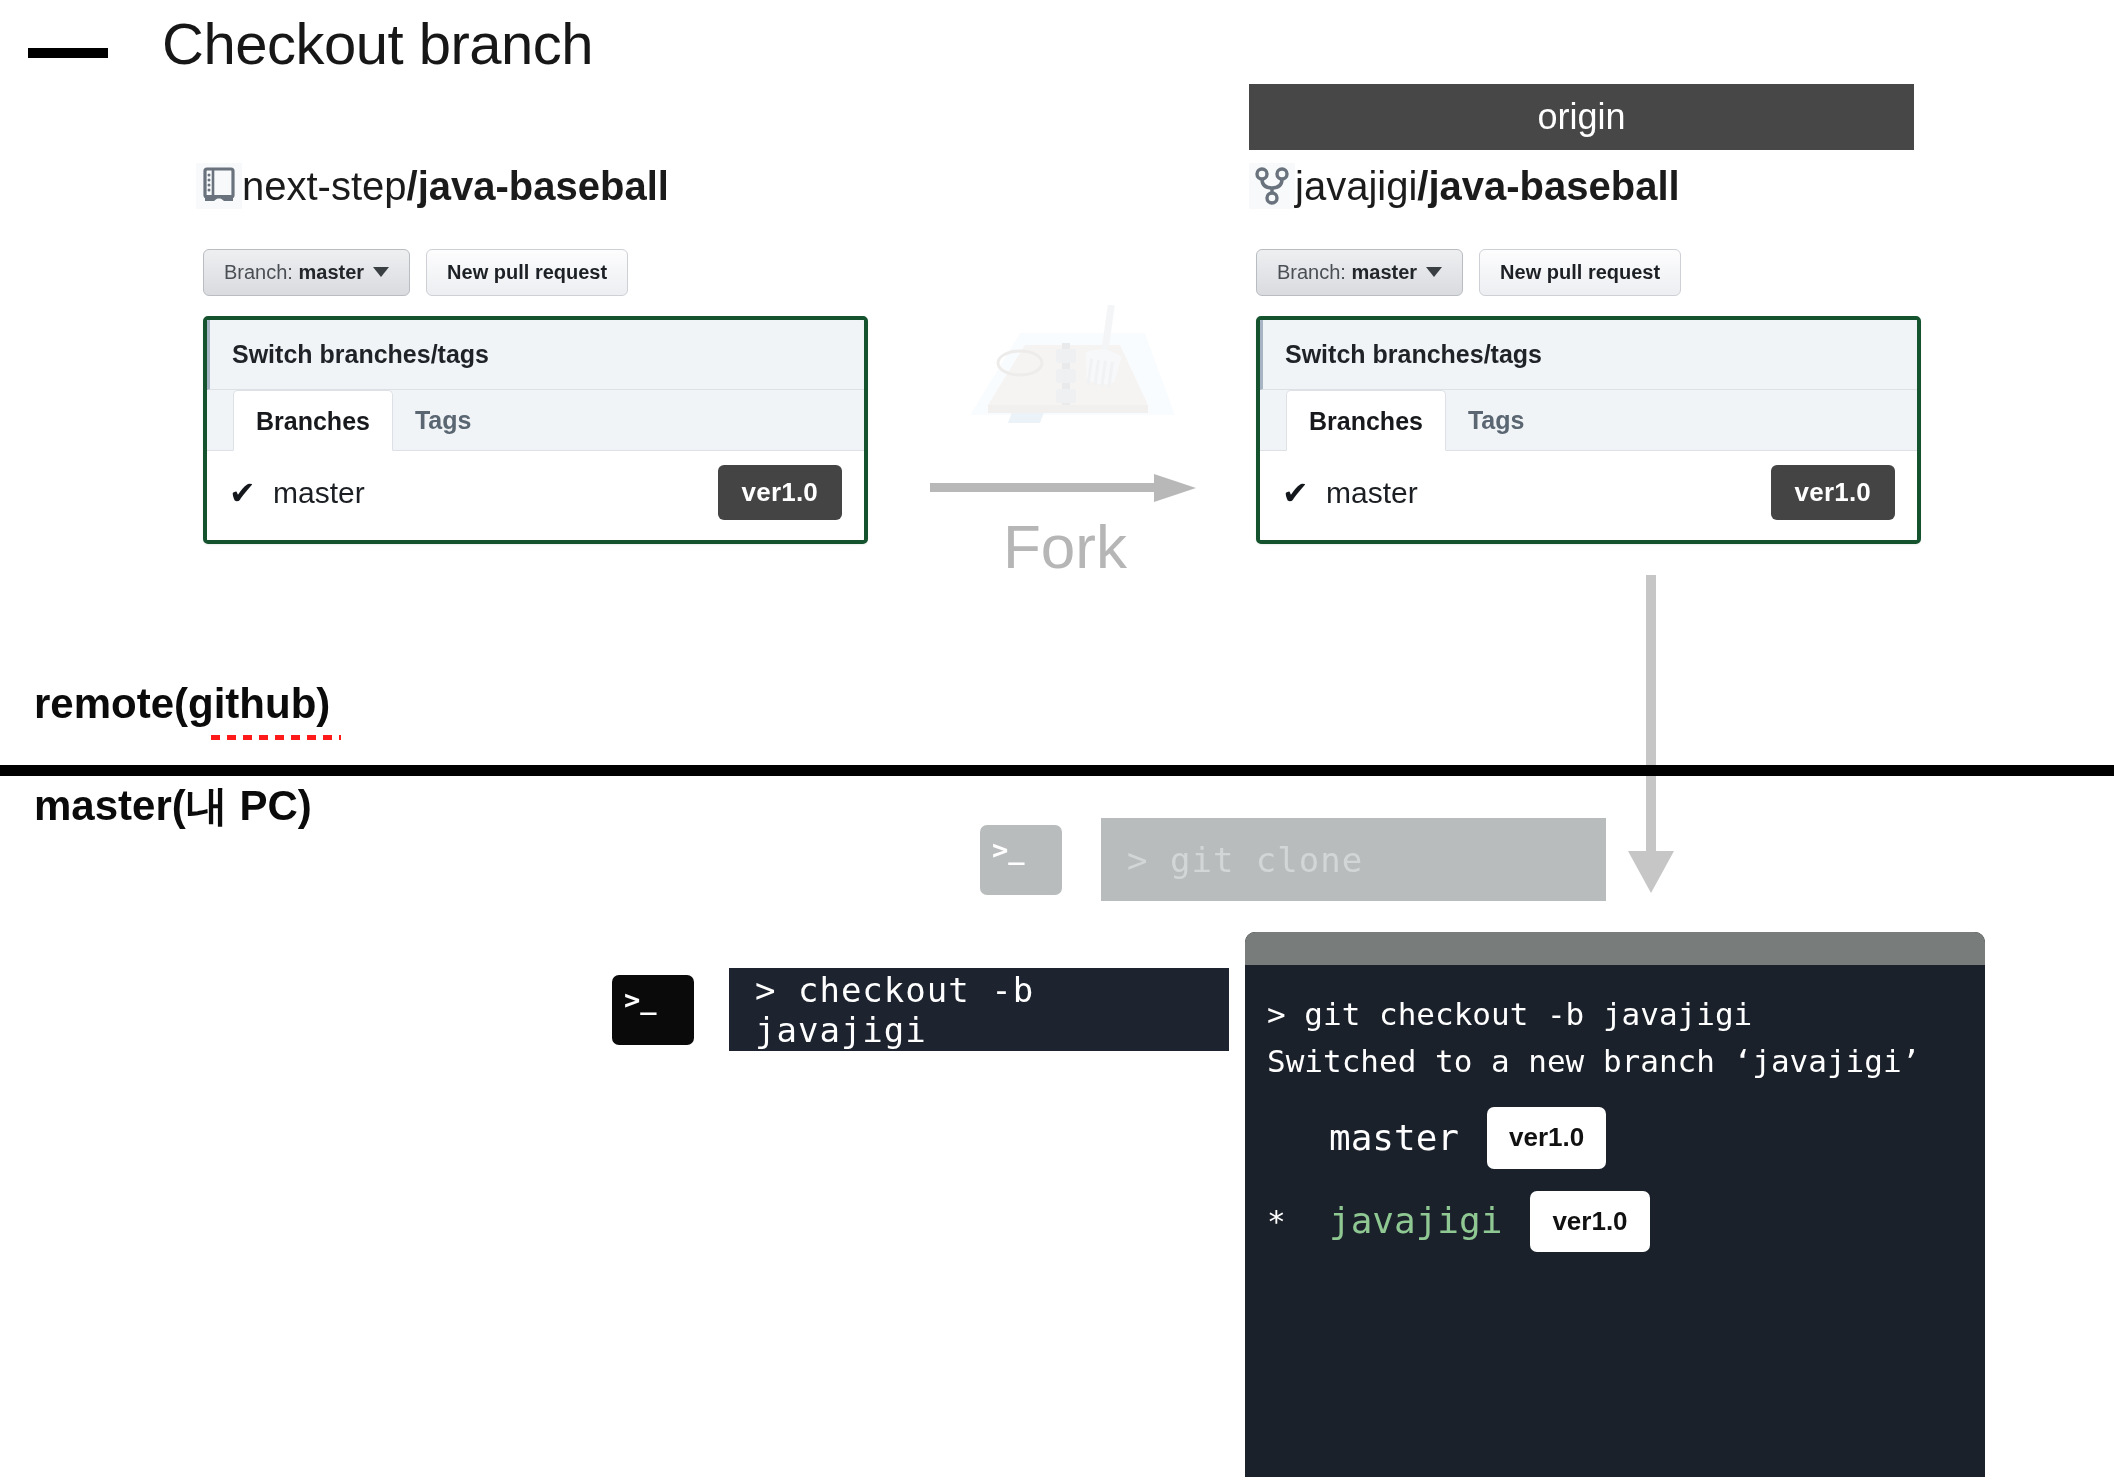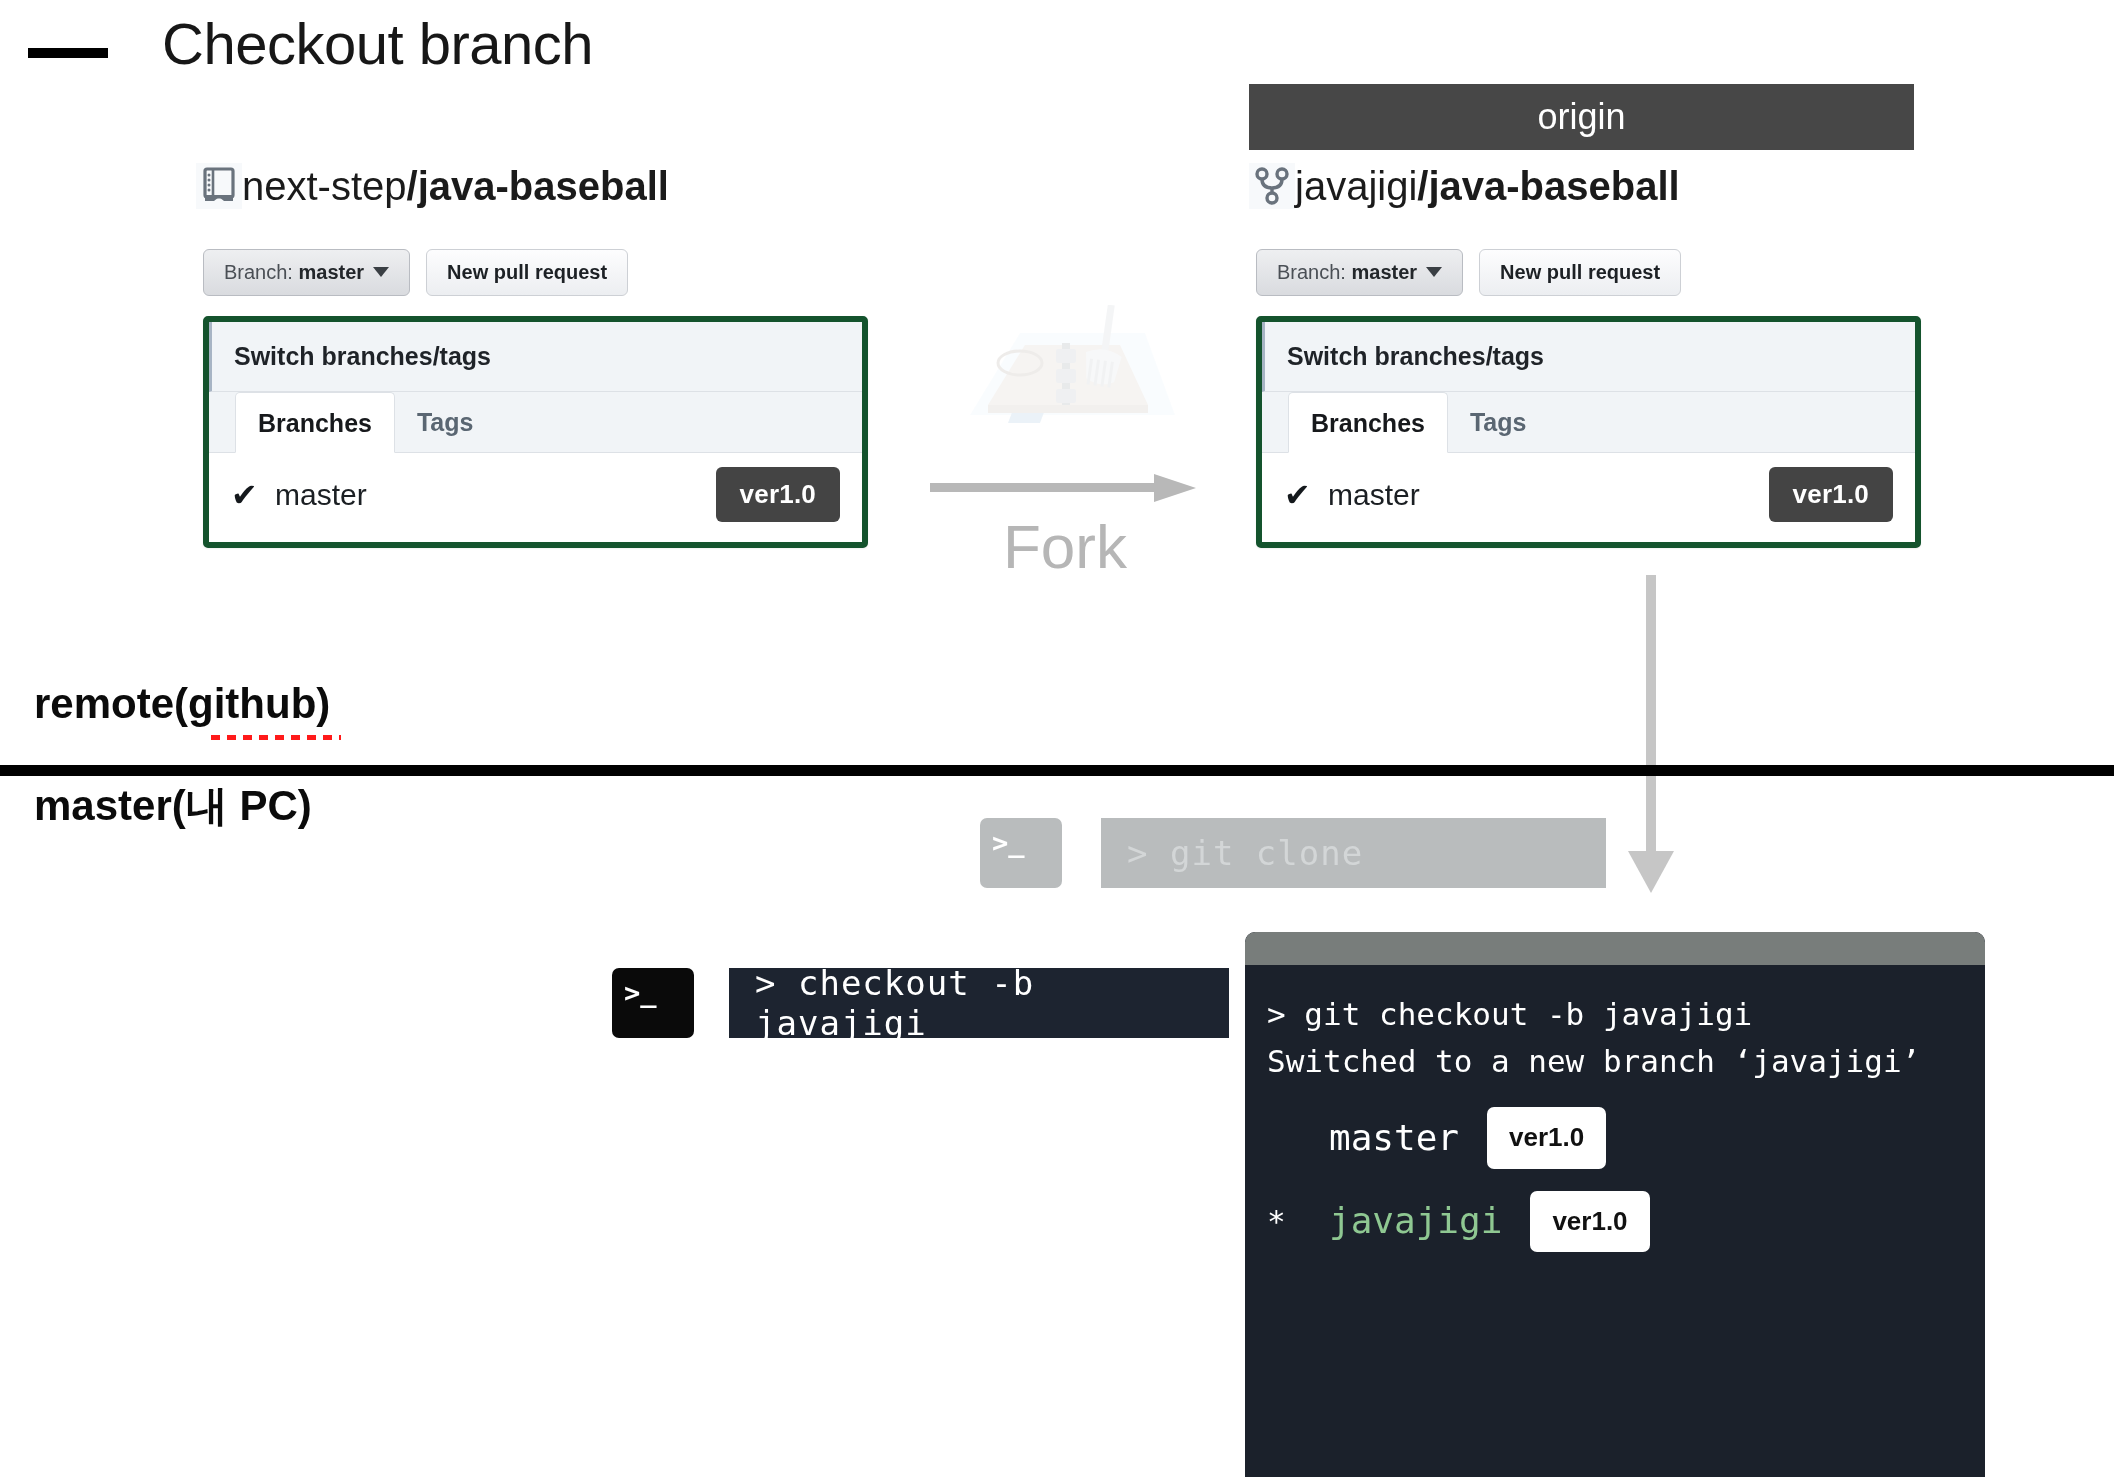--- a/index.html
+++ b/index.html
@@ -109,21 +109,21 @@
     background: linear-gradient(#fdfdfe, #eceef1);
     border-color: #cdd0d5;
     color: #1d2125;
     font-weight: 700;
   }
 
   .dropdown {
     position: absolute;
     width: 665px;
     background: #ffffff;
-    border: 6px solid #14532d;
+    border: 4px solid #14532d;
     border-radius: 5px;
     box-sizing: border-box;
     box-shadow: 0 1px 2px rgba(0,0,0,0.07);
     overflow: hidden;
   }
   .dd-head {
     background: #f1f4f7;
     border-bottom: 1px solid #dde1e6;
     border-left: 3px solid #a7b4c4;
     padding: 20px 22px;
@@ -235,21 +235,21 @@
     align-items: flex-start;
     justify-content: flex-start;
     box-sizing: border-box;
     padding: 9px 0 0 12px;
     font-family: "DejaVu Sans Mono", monospace;
     font-size: 27px;
     font-weight: 700;
     color: #ffffff;
   }
   .cmd-bar {
-    height: 70px;
+    height: 83px;
     display: flex;
     align-items: center;
     padding: 0 26px;
     box-sizing: border-box;
     font-family: "DejaVu Sans Mono", monospace;
     font-size: 34px;
     letter-spacing: 1px;
   }
 
   .clone-group { left: 980px; top: 818px; opacity: 1; }

